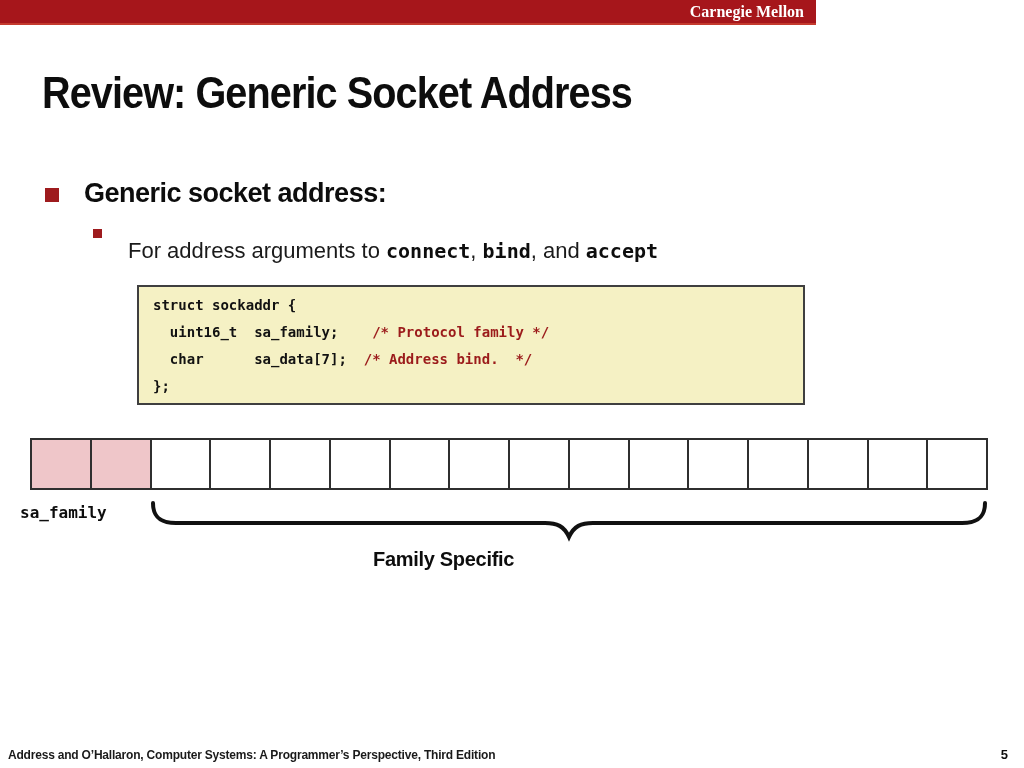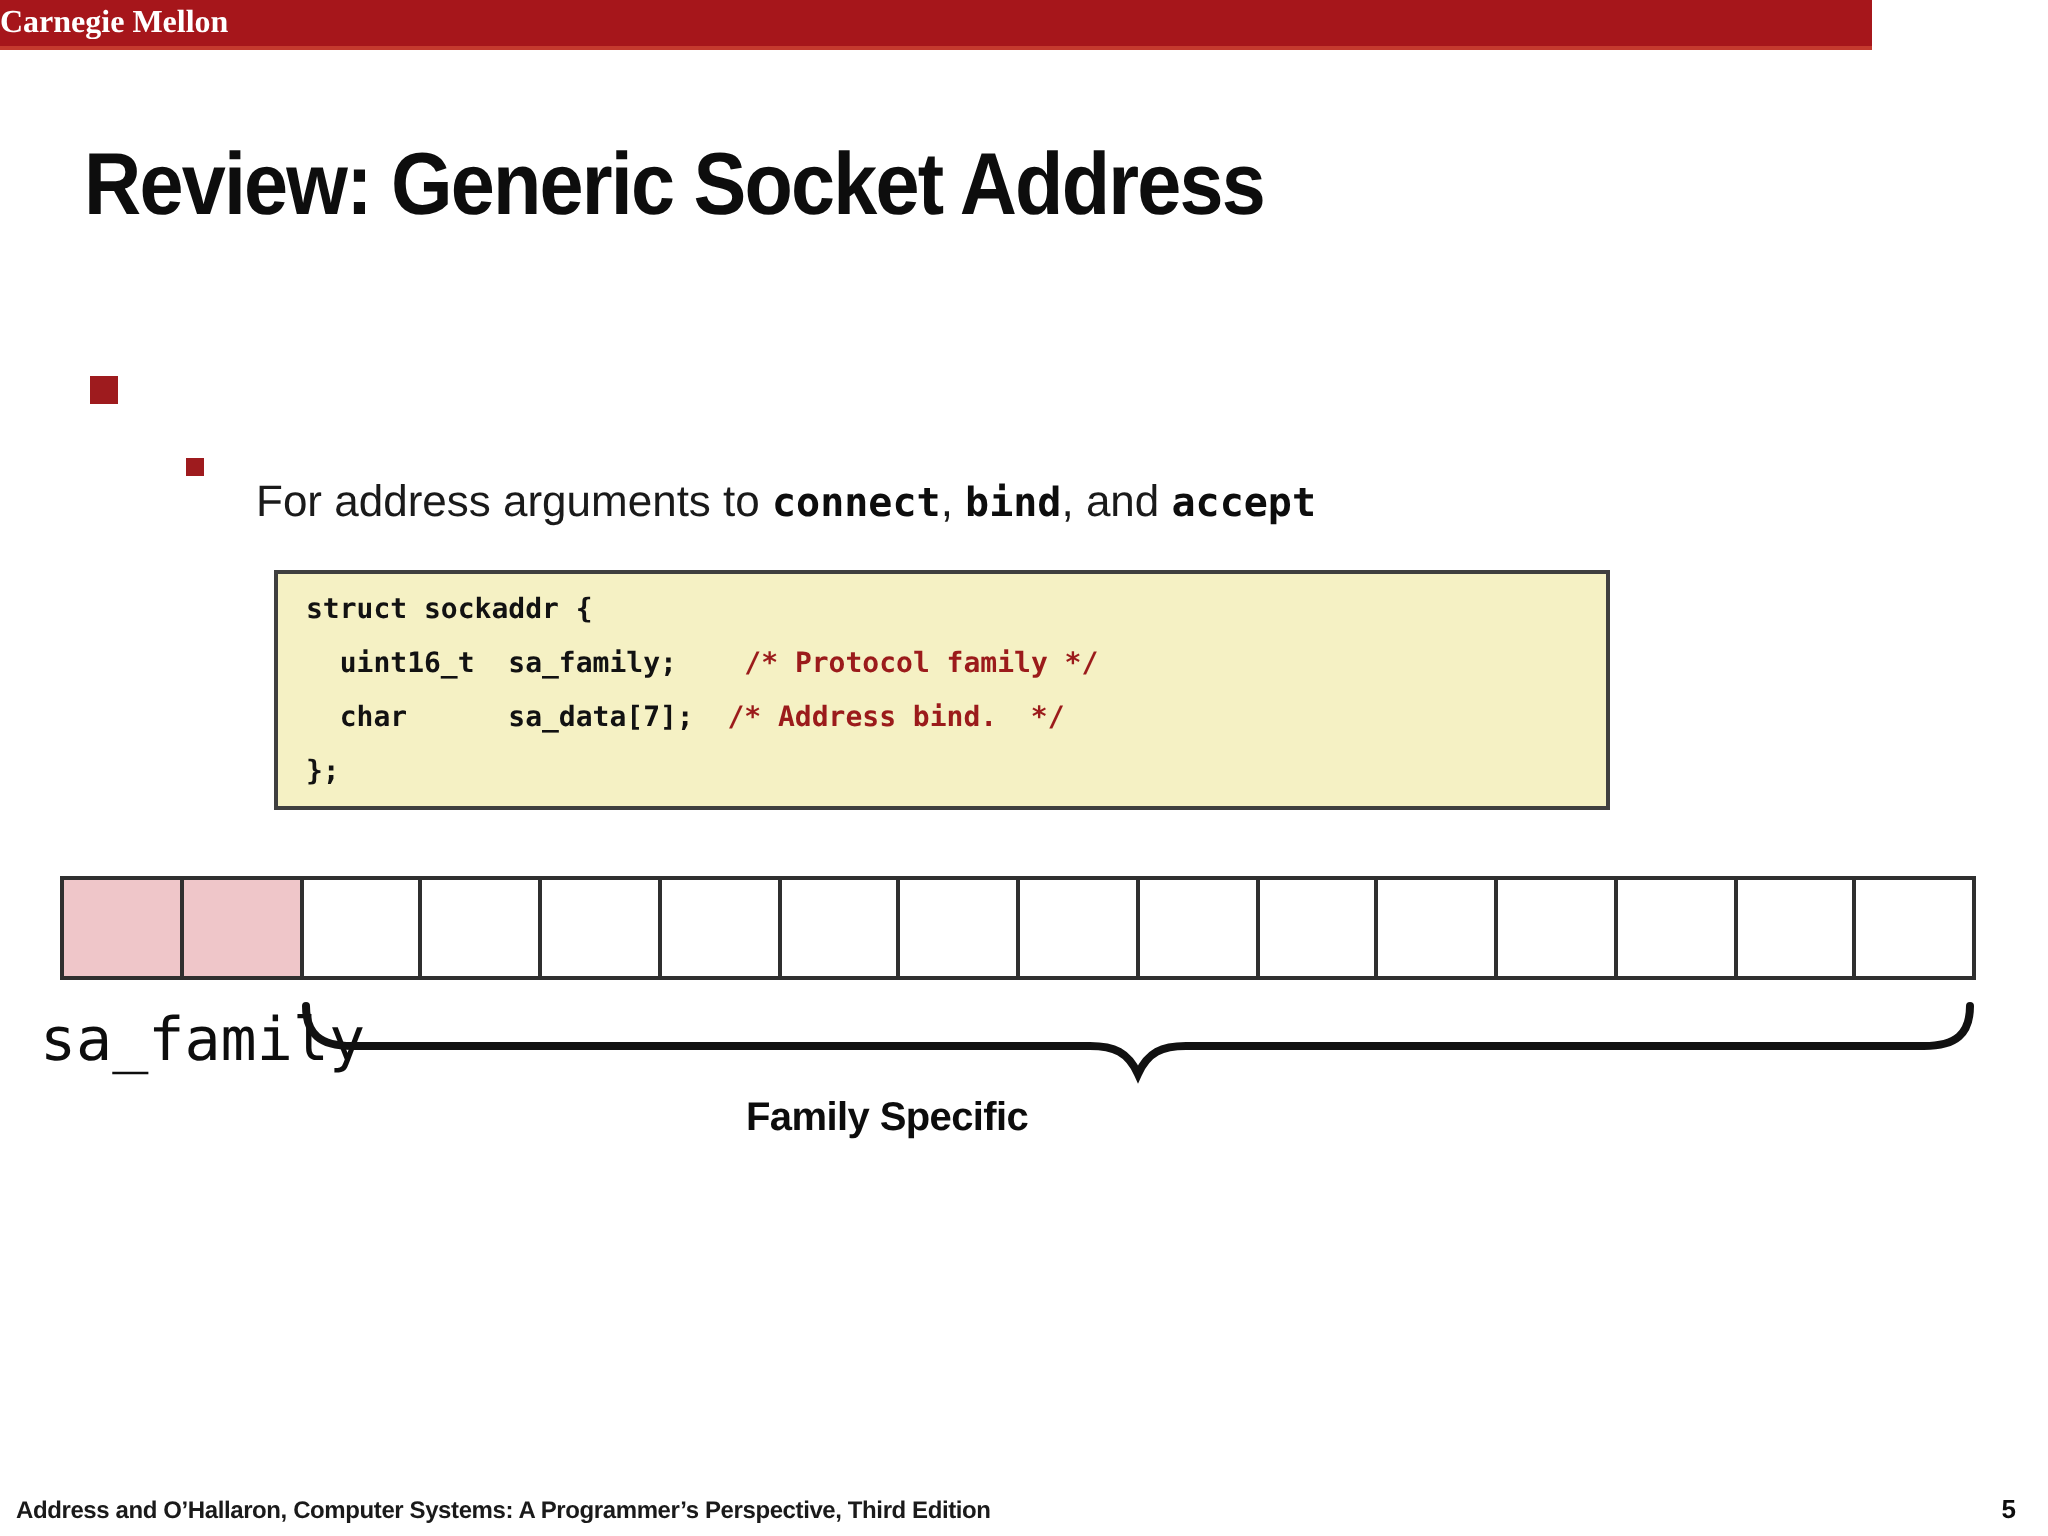--- a/index.html
+++ b/index.html
@@ -8,23 +8,23 @@
     --cell-pink:#EFC6C9; --cell-border:#2F2F2F;
   }
   *{box-sizing:border-box;}
   html,body{margin:0;padding:0;background:#888;}
   .slide{
     position:relative;width:1024px;height:768px;background:#ffffff;
     overflow:hidden;font-family:"Liberation Sans",sans-serif;color:#111;
   }
   
   .topbar{
-    position:absolute;top:0;left:0;width:936px;height:25px;
+    position:absolute;top:0;left:0;width:816px;height:25px;
     background:var(--bar-red);border-bottom:2px solid var(--bar-edge);
-    display:flex;align-items:center;justify-content:flex-start;padding-right:12px;
+    display:flex;align-items:center;justify-content:flex-end;padding-right:12px;
   }
   .brand{
     color:#fff;font-family:"Liberation Serif",serif;font-weight:bold;
     font-size:16px;line-height:1;
   }
   
   .slide-title{
     position:absolute;left:42px;top:68px;font-size:44px;font-weight:bold;
     letter-spacing:-1px;white-space:nowrap;color:#0d0d0d;
     transform:scaleX(0.9);transform-origin:left top;
@@ -68,21 +68,21 @@
   }
   .cell{
     flex:1;background:#ffffff;border:2px solid var(--cell-border);
     margin-left:-2px;
   }
   .cell:first-child{margin-left:0;}
   .cell.hl{background:var(--cell-pink);}
   .field-label{
     position:absolute;left:20px;top:503px;
     font-family:"DejaVu Sans Mono","Liberation Mono",monospace;
-    font-weight:normal;font-size:30px;color:#0d0d0d;
+    font-weight:bold;font-size:16px;color:#0d0d0d;
   }
   .brace-svg{position:absolute;left:150px;top:500px;}
   .brace-label{
     position:absolute;left:373px;top:548px;width:400px;text-align:left;
     font-size:20px;font-weight:bold;letter-spacing:-0.3px;color:#0d0d0d;
   }
   
   .footer-attribution{
     position:absolute;left:8px;top:748px;font-size:12px;font-weight:bold;
     letter-spacing:-0.2px;color:#1a1a1a;white-space:nowrap;
@@ -97,20 +97,21 @@
 
 <div class="slide">
 
   <div class="topbar">
     <span class="brand">Carnegie Mellon</span>
   </div>
 
   <div class="slide-title">Review: Generic Socket Address</div>
 
   <div class="bullet-square"></div>
+  <div class="main-bullet-text">Generic socket address:</div>
 
   <div class="sub-bullet-square"></div>
   <div class="sub-bullet-text"><span>For address arguments to </span><span class="mono-kw">connect</span><span>, </span><span class="mono-kw">bind</span><span>, and </span><span class="mono-kw">accept</span></div>
 
   <div class="code-box">
     <pre><div><span>struct sockaddr {</span></div><div><span>  uint16_t  sa_family;    </span><span class="comment">/* Protocol family */</span></div><div><span>  char      sa_data[7];  </span><span class="comment">/* Address bind.  */</span></div><div><span>};</span></div></pre>
   </div>
 
   <div class="byte-row">
       <div class="cell hl"></div>

